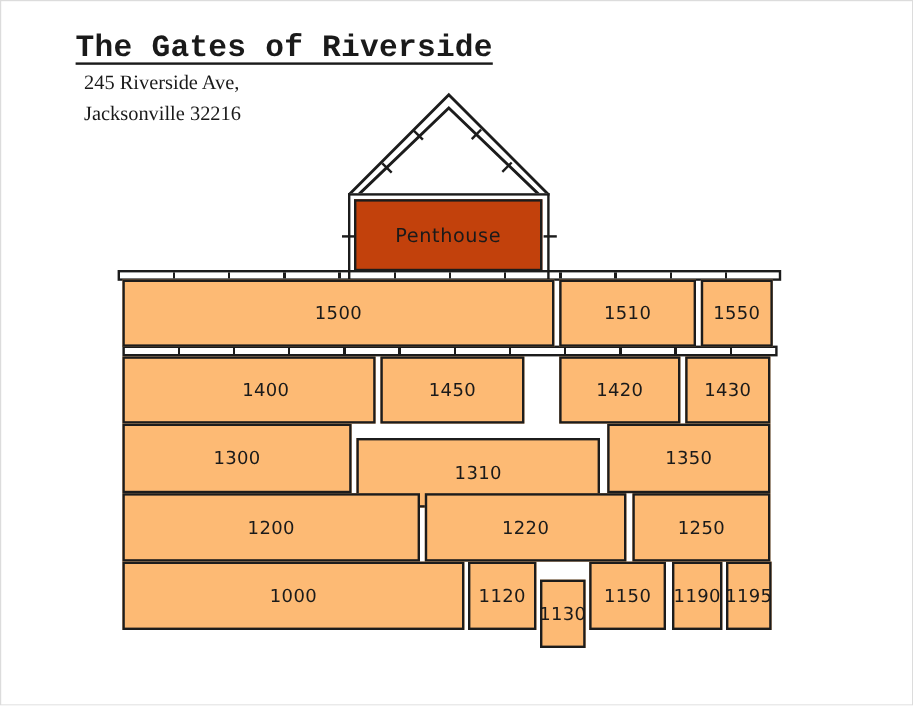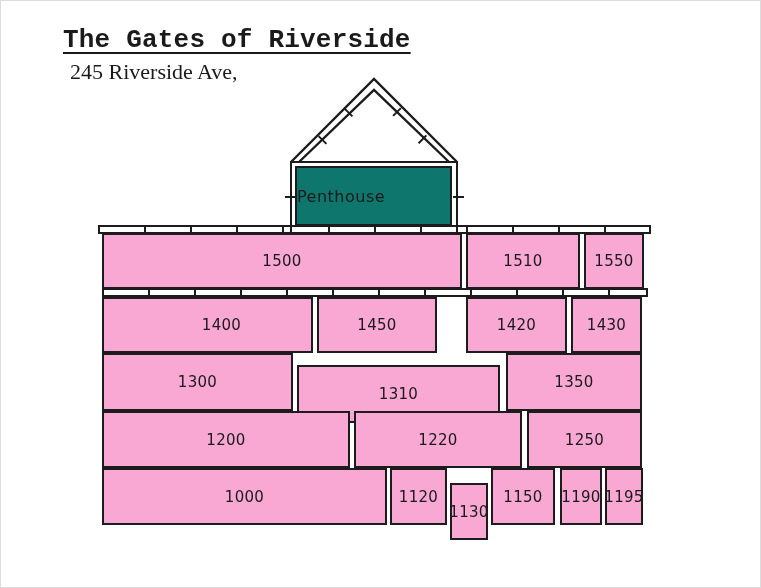--- a/index.html
+++ b/index.html
@@ -14,65 +14,66 @@
   .title {
     position:absolute; left:62px; top:24px;
     font-family:Liberation Mono, monospace;
     font-size:26px; font-weight:600; letter-spacing:0.2px;
     text-decoration:underline; text-decoration-thickness:2px; text-underline-offset:5px;
     white-space:nowrap;
   }
   .addr {
     position:absolute; left:69px;
     font-family:"Liberation Serif", serif;
-    font-size:22px; white-space:nowrap;
+    font-size:17px; white-space:nowrap;
   }
   .addr1 { top:58px; }
   .addr2 { top:84px; }
 
   .roof { position:absolute; left:260px; top:60px; }
 
   .pent-outer {
     position:absolute; left:289px; top:160px; width:168px; height:73px;
     box-sizing:border-box; border:2.5px solid var(--line);
     border-bottom:none; background:#fff;
   }
   .pent-inner {
     position:absolute; left:294px; top:165px; width:157px; height:60px;
-    box-sizing:border-box; border:2px solid var(--line); background:#0f766e;
-    display:flex; align-items:center; justify-content:flex-start;
+    box-sizing:border-box; border:2px solid var(--line); background:#c2410c;
+    display:flex; align-items:center; justify-content:center;
     font-size:16px; letter-spacing:0.5px;
   }
   .wall-tick { position:absolute; width:11px; height:2px; background:var(--line); }
   .wall-tick.left  { left:284px; top:195px; }
   .wall-tick.right { left:452px; top:195px; }
 
   .ledge {
     position:absolute; box-sizing:border-box;
     border:2px solid var(--line);
     background-color:transparent;
     background-image:repeating-linear-gradient(90deg, transparent 0 44px, var(--line) 44px 46px);
   }
   .ledge-top { left:97px;  top:224px; width:553px; height:9px; }
   .ledge-mid { left:101px; top:287px; width:546px; height:9px; }
 
   .unit {
     position:absolute; box-sizing:border-box;
-    border:2px solid var(--line); background:#f9a8d4;
+    border:2px solid var(--line); background:#fdba74;
     display:flex; align-items:center; justify-content:center;
     font-size:15px; letter-spacing:0.3px; white-space:nowrap;
   }
 </style>
 </head>
 <body>
 
 <div class="canvas">
 
   <div class="title">The Gates of Riverside</div>
   <div class="addr addr1">245 Riverside Ave,</div>
+  <div class="addr addr2">Jacksonville 32216</div>
 
   <svg class="roof" width="220" height="110" viewBox="260 60 220 110">
     <g fill="none" stroke="#1c1c1c" stroke-width="2.4">
       <polyline points="290,161 373,78 456,161"></polyline>
       <polyline points="298,161 373,89 448,161"></polyline>
     </g>
     <g fill="none" stroke="#1c1c1c" stroke-width="2">
       <line x1="317.6" y1="135.1" x2="325.4" y2="142.9"></line>
       <line x1="343.6" y1="107.6" x2="351.4" y2="115.4"></line>
       <line x1="392.1" y1="114.9" x2="399.9" y2="107.1"></line>

